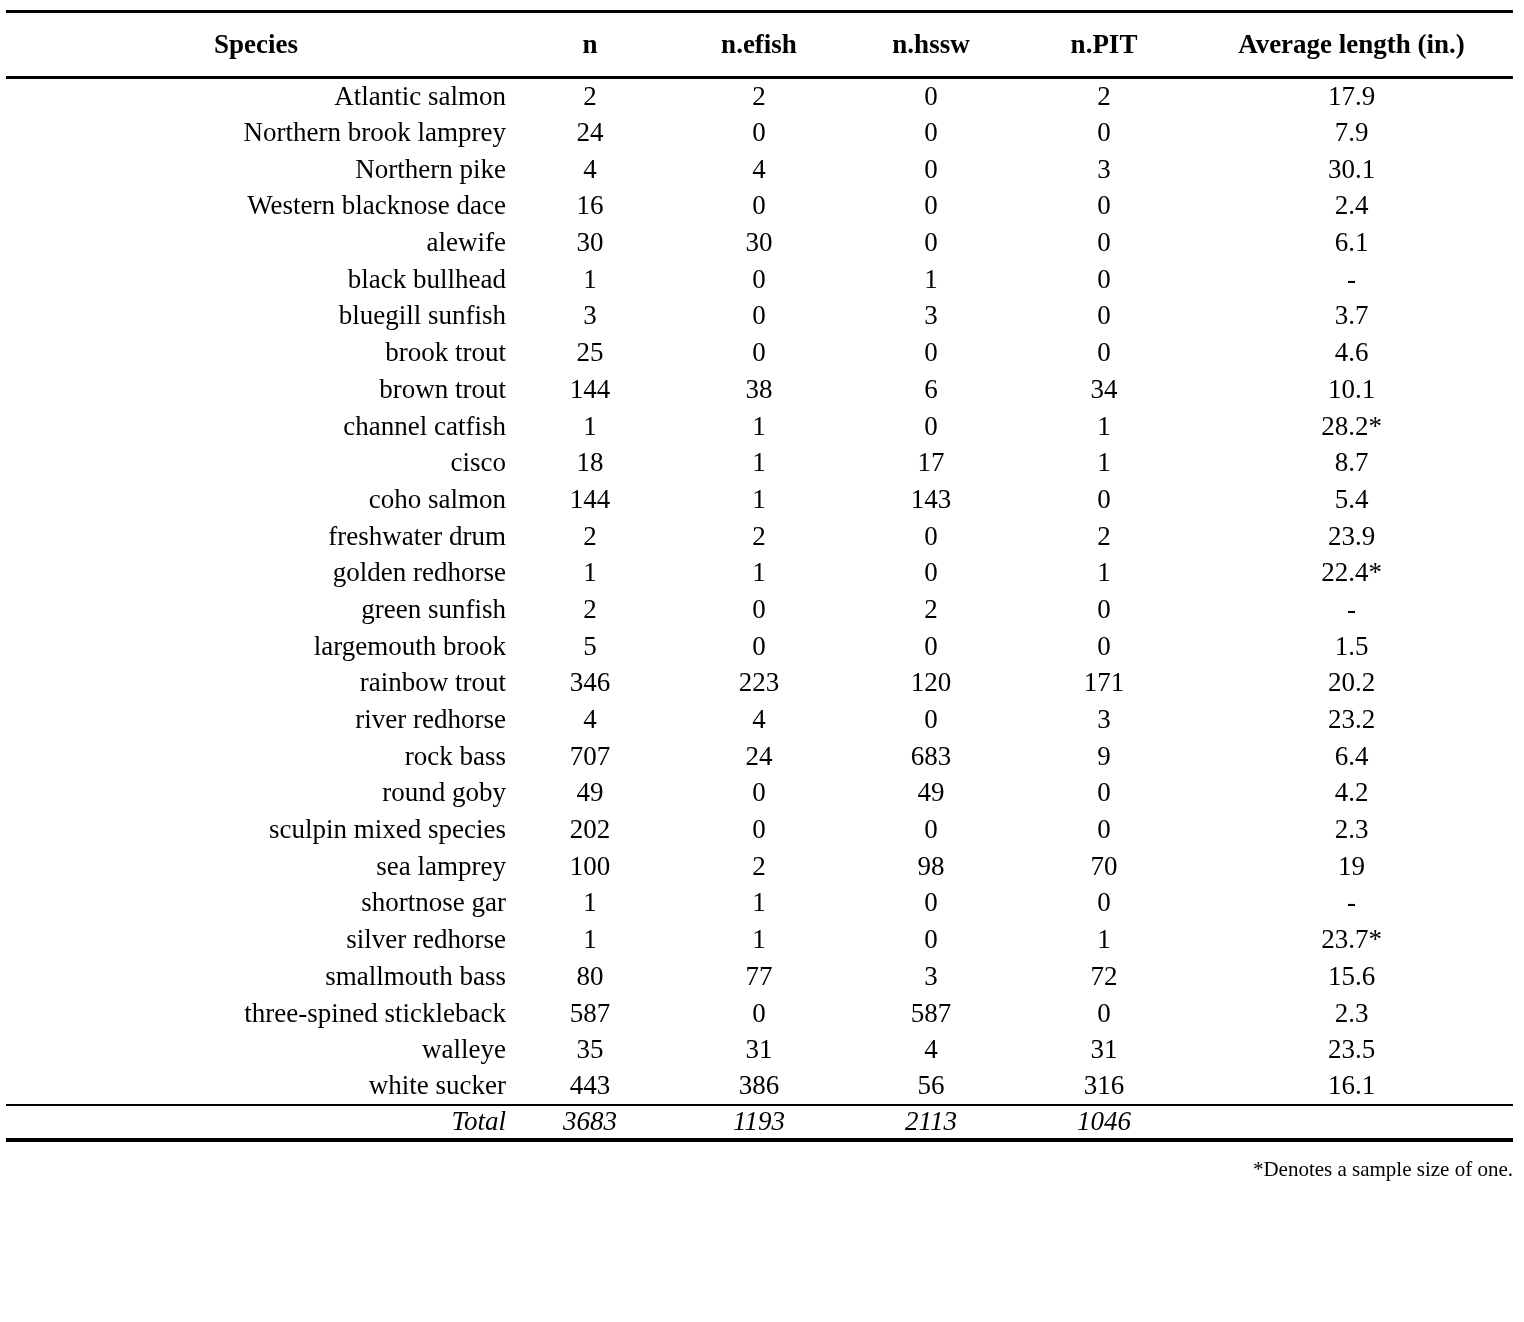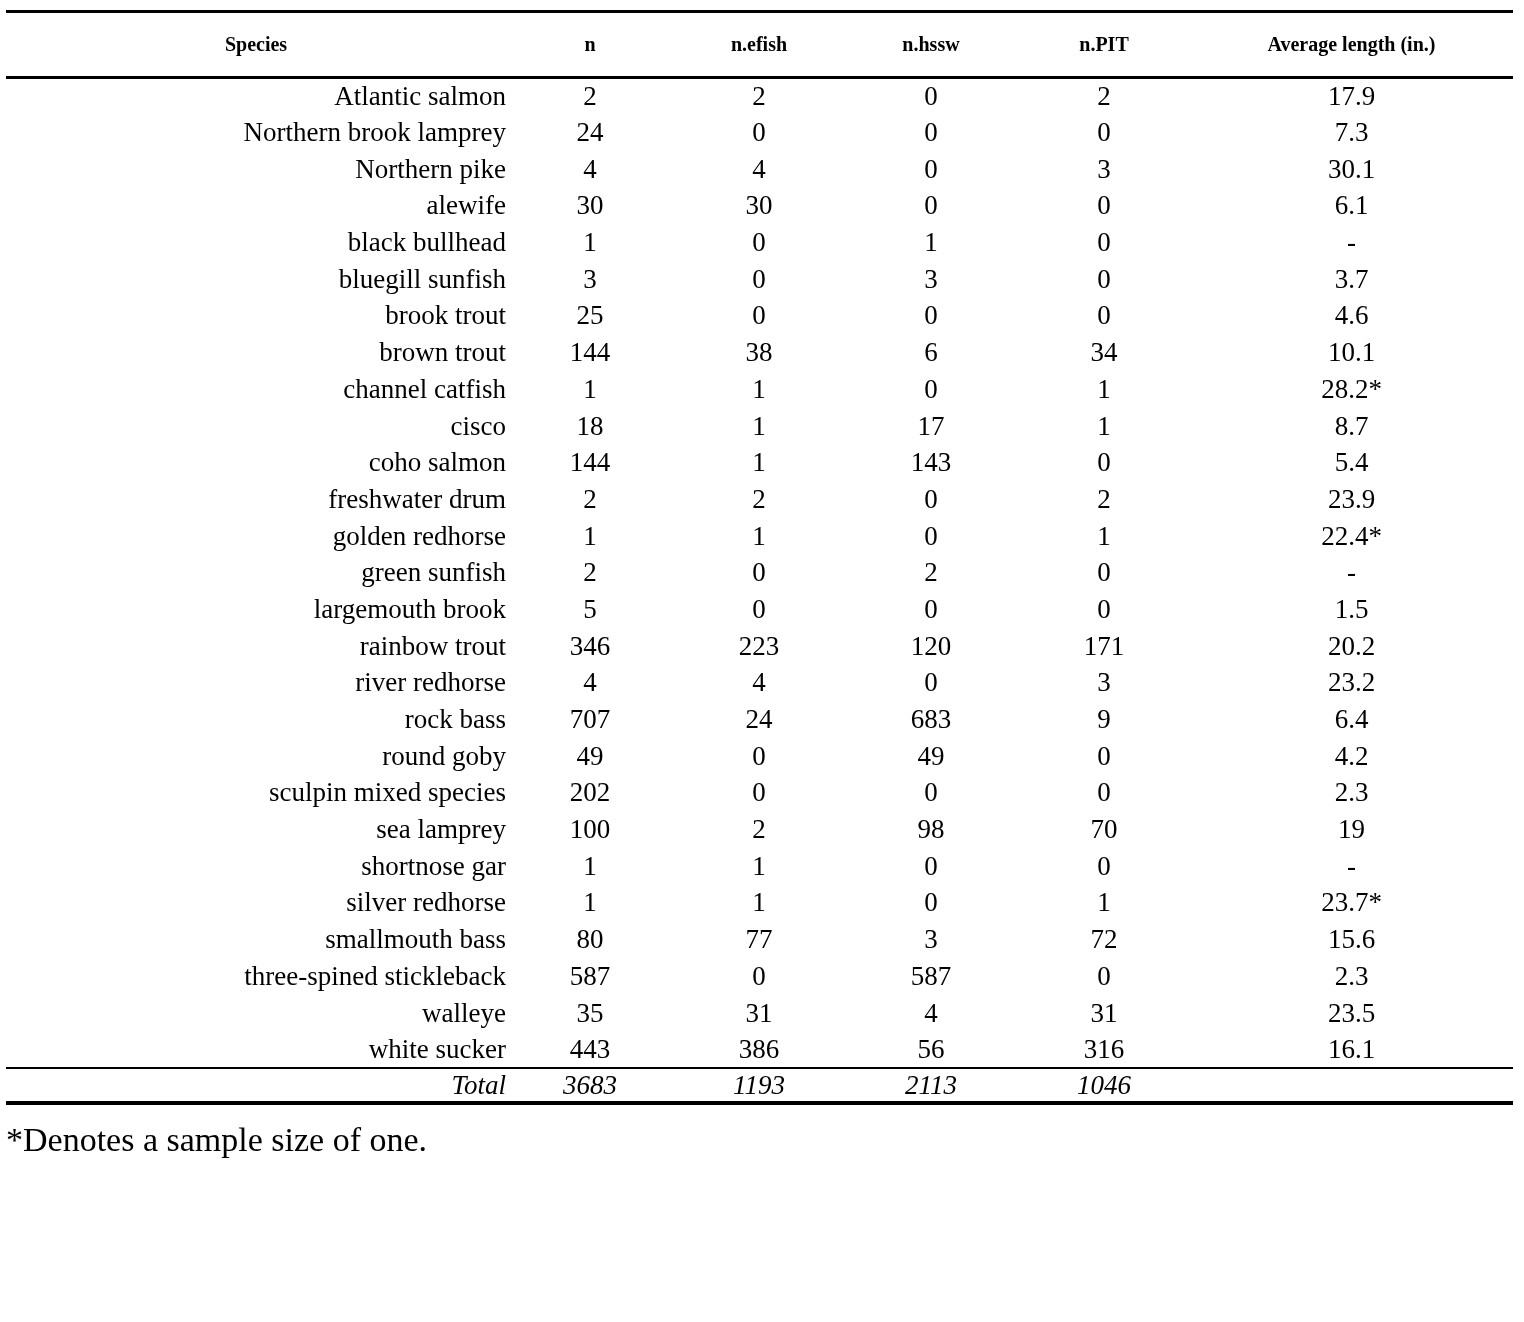--- a/index.html
+++ b/index.html
@@ -28,21 +28,21 @@
   }
   col.c-species { width: 500px; }
   col.c-n       { width: 168px; }
   col.c-efish   { width: 170px; }
   col.c-hssw    { width: 174px; }
   col.c-pit     { width: 172px; }
   col.c-avg     { width: 323px; }
 
   thead tr { height: 66px; }
   thead th {
-    font-size: 20px;
+    font-size: 27px;
     font-weight: bold;
     text-align: center;
     vertical-align: middle;
     padding: 0;
     border-bottom: 3px solid #000000;
   }
   tbody tr { height: 36.7px; }
   tbody td {
     font-size: 27px;
     padding: 0;
@@ -61,23 +61,23 @@
     font-style: italic;
     text-align: center;
     vertical-align: middle;
     padding: 0;
     border-top: 2px solid #000000;
     border-bottom: 4px solid #000000;
     margin-top: 45px;
   }
   .footnote {
     width: 1507px;
-    margin-top: 13px;
-    font-size: 34px;
-    text-align: left;
+    margin-top: 5px;
+    font-size: 21px;
+    text-align: right;
     line-height: 44px;
   }
 </style>
 </head>
 <body>
 
 <div class="page">
   <table class="species-table">
     <colgroup>
       <col class="c-species">
@@ -105,29 +105,37 @@
           <td>0</td>
           <td>2</td>
           <td>17.9</td>
         </tr>
         <tr>
           <td>Northern brook lamprey</td>
           <td>24</td>
           <td>0</td>
           <td>0</td>
           <td>0</td>
-          <td>7.3</td>
+          <td>7.9</td>
         </tr>
         <tr>
           <td>Northern pike</td>
           <td>4</td>
           <td>4</td>
           <td>0</td>
           <td>3</td>
           <td>30.1</td>
+        </tr>
+        <tr>
+          <td>Western blacknose dace</td>
+          <td>16</td>
+          <td>0</td>
+          <td>0</td>
+          <td>0</td>
+          <td>2.4</td>
         </tr>
         <tr>
           <td>alewife</td>
           <td>30</td>
           <td>30</td>
           <td>0</td>
           <td>0</td>
           <td>6.1</td>
         </tr>
         <tr>

